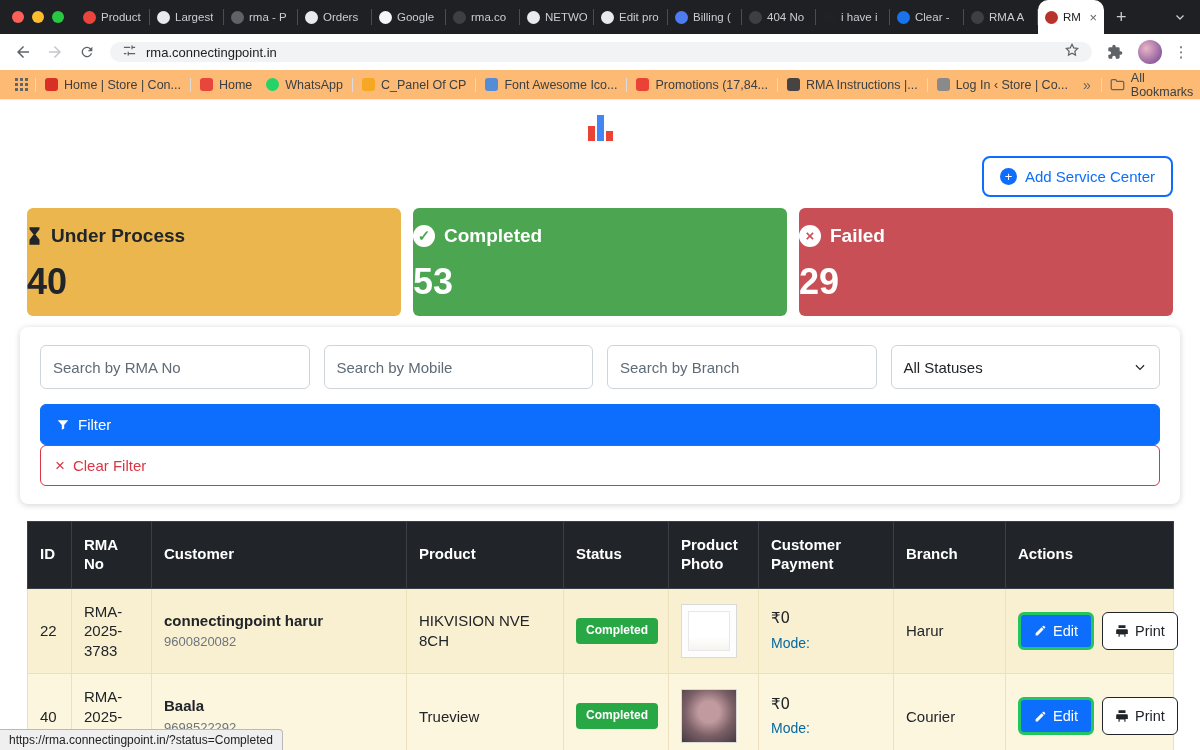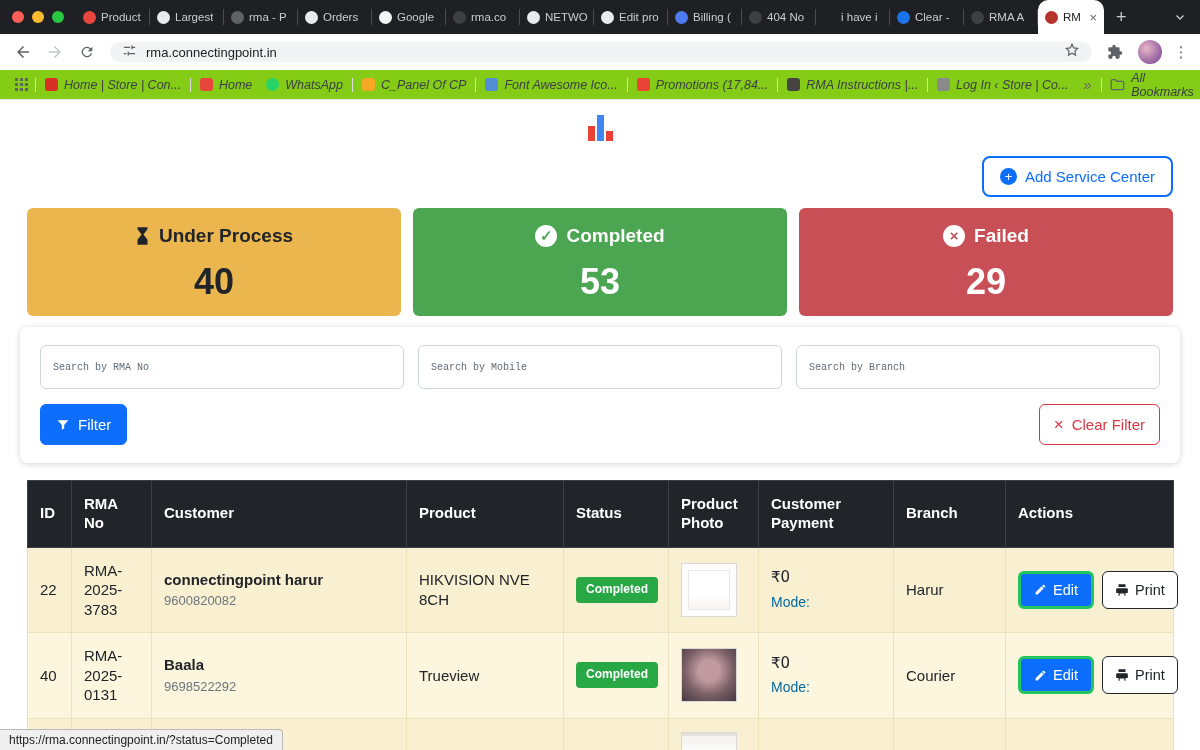--- a/index.html
+++ b/index.html
@@ -26,21 +26,21 @@
   
   .navbar { height:36px; background:#fff; display:flex; align-items:center; padding:0 8px; gap:2px; }
   .nav-icon { width:30px; height:30px; display:flex; align-items:center; justify-content:center; border-radius:50%; }
   .urlbar { flex:1; height:20px; background:#f1f3f4; border-radius:14px; display:flex; align-items:center; padding:0 12px; gap:9px; margin:0 6px; }
   .url-text { font-size:13px; color:#202124; flex:1; }
   .avatar { width:24px; height:24px; border-radius:50%; margin:0 6px;
             background:radial-gradient(circle at 35% 35%, #e8b6c6, #8d5a9e 75%); }
   .kebab { color:#5f6368; font-size:15px; letter-spacing:0; width:22px; text-align:center; }
 
   
-  .bookmarks { height:30px; display:flex; align-items:center; padding:0 10px; background:#84cc16; border-bottom:1px solid #ececec;font-style:italic; }
+  .bookmarks { height:30px; display:flex; align-items:center; padding:0 10px; background:#fdba74; border-bottom:1px solid #ececec; }
   .bm { display:flex; align-items:center; gap:6px; font-size:12.5px; color:#3c4043; padding:3px 7px; border-radius:6px; white-space:nowrap; }
   .bm-fav { width:13px; height:13px; border-radius:3px; flex:none; }
   .bm-sep { width:1px; height:14px; background:#dadce0; margin:0 2px; flex:none; }
   .bm-spacer { flex:1; }
   .bm-overflow { color:#5f6368; font-size:14px; padding:0 8px; }
   .allbm { display:flex; align-items:center; gap:6px; font-size:12.5px; color:#3c4043; padding:0 6px; }
 
   
   .content { padding:0 20px; }
   .page-title { display:flex; justify-content:center; align-items:center; gap:10px; margin-top:14px;
@@ -51,37 +51,37 @@
   .cb2 { height:26px; background:#4285f4; }
   .cb3 { height:10px; background:#ea4335; }
 
   .addrow { display:flex; justify-content:flex-end; padding:0 7px; margin-top:15px; }
   .btn-add { display:inline-flex; align-items:center; gap:8px; border:2px solid #0d6efd; color:#0d6efd;
              background:#fff; border-radius:8px; height:41px; padding:0 16px; font-size:15px; font-weight:500; cursor:pointer; }
   .plus-circle { width:17px; height:17px; border-radius:50%; background:#0d6efd; color:#fff; display:flex;
                  align-items:center; justify-content:center; font-size:13px; line-height:1; }
 
   .stats { display:flex; gap:12px; margin:11px 7px 0; }
-  .stat { flex:1; height:108px; border-radius:6px; display:flex; flex-direction:column; align-items:center;
+  .stat { flex:1; height:108px; border-radius:6px; display:flex; flex-direction:column; align-items:flex-start;
           justify-content:center; gap:17px; color:#fff; }
   .stat.dark-text { color:#212529; }
   .stat-top { display:flex; align-items:center; gap:9px; font-size:19px; font-weight:700; }
   .stat-value { font-size:36px; font-weight:700; line-height:1; }
   .circle-ico { width:22px; height:22px; border-radius:50%; background:#fff; display:flex; align-items:center;
                 justify-content:center; font-size:15px; font-weight:700; }
 
   .filter-card { margin:11px 0 0; background:#fff; border-radius:8px; box-shadow:0 1px 6px rgba(0,0,0,.18);
                  padding:18px 20px; }
   .filter-row1 { display:flex; gap:14px; }
-  .f-input { flex:1; height:44px; border:1px solid #ced4da; border-radius:6px; padding:0 12px; font-size:10px;
-             color:#212529; font-family:Liberation Mono, monospace; }
+  .f-input { flex:1; height:44px; border:1px solid #ced4da; border-radius:6px; padding:0 12px; font-size:15px;
+             color:#212529; font-family:Liberation Sans, sans-serif; }
   .f-input::placeholder { color:#5f6b76; opacity:1; }
   .f-select { flex:1; height:44px; border:1px solid #ced4da; border-radius:6px; padding:0 12px; font-size:15px;
               color:#212529; display:flex; align-items:center; justify-content:space-between; cursor:pointer; }
-  .filter-row2 { display:flex; justify-content:space-between; margin-top:15px; }
+  .filter-row2 { display:flex; justify-content:space-between; margin-top:15px;flex-direction:column; }
   .btn-filter { background:#0d6efd; border:1px solid #0d6efd; color:#fff; height:41px; border-radius:6px;
                 padding:0 15px; display:inline-flex; align-items:center; gap:8px; font-size:15px; cursor:pointer; }
   .btn-clear { background:#fff; border:1px solid #dc3545; color:#dc3545; height:41px; border-radius:6px;
                padding:0 14px; display:inline-flex; align-items:center; gap:8px; font-size:15px; cursor:pointer; }
   .clear-x { font-size:17px; line-height:1; }
 
   
   .rma-table { margin:17px 7px 0; border-collapse:collapse; table-layout:fixed; width:1146px; font-size:15px; }
   .rma-table thead th { background:#212529; color:#fff; text-align:left; padding:14px 12px; font-weight:700;
                         border:1px solid #3a4046; vertical-align:middle; line-height:1.25; }
@@ -333,20 +333,26 @@
       </div>
       <div class="stat-value">29</div>
     </div>
   </div>
 
   <div class="filter-card">
     <div class="filter-row1">
       <input class="f-input" type="text" placeholder="Search by RMA No" style="">
       <input class="f-input" type="text" placeholder="Search by Mobile" style="">
       <input class="f-input" type="text" placeholder="Search by Branch" style="">
+      <div class="f-select">
+        <span>All Statuses</span>
+        <svg width="14" height="14" viewBox="0 0 24 24" fill="none" stroke="#212529" stroke-width="2">
+            <path d="M5 9l7 7 7-7"></path>
+          </svg>
+      </div>
     </div>
     <div class="filter-row2">
       <button class="btn-filter">
         <span style="display:flex;">
           <svg width="14" height="14" viewBox="0 0 24 24" fill="#fff">
               <path d="M3 4h18l-7 8v6l-4 2v-8L3 4z"></path>
             </svg>
         </span>
         <span>Filter</span>
       </button>

